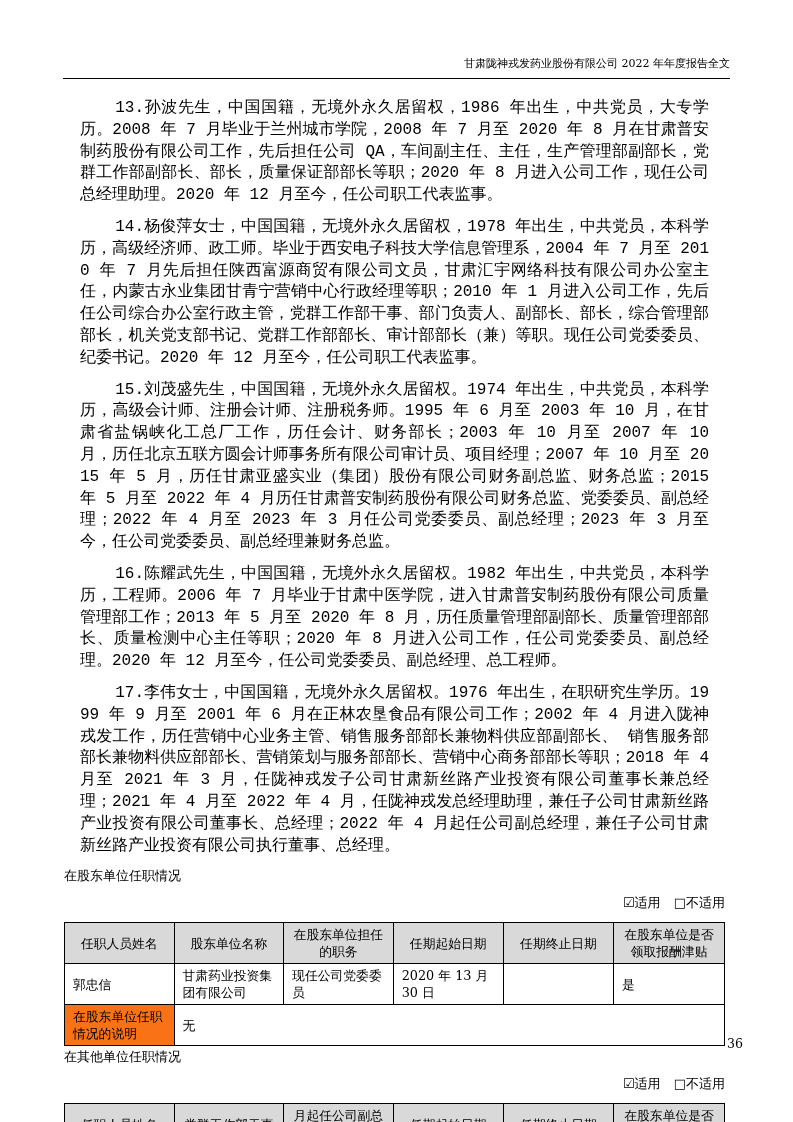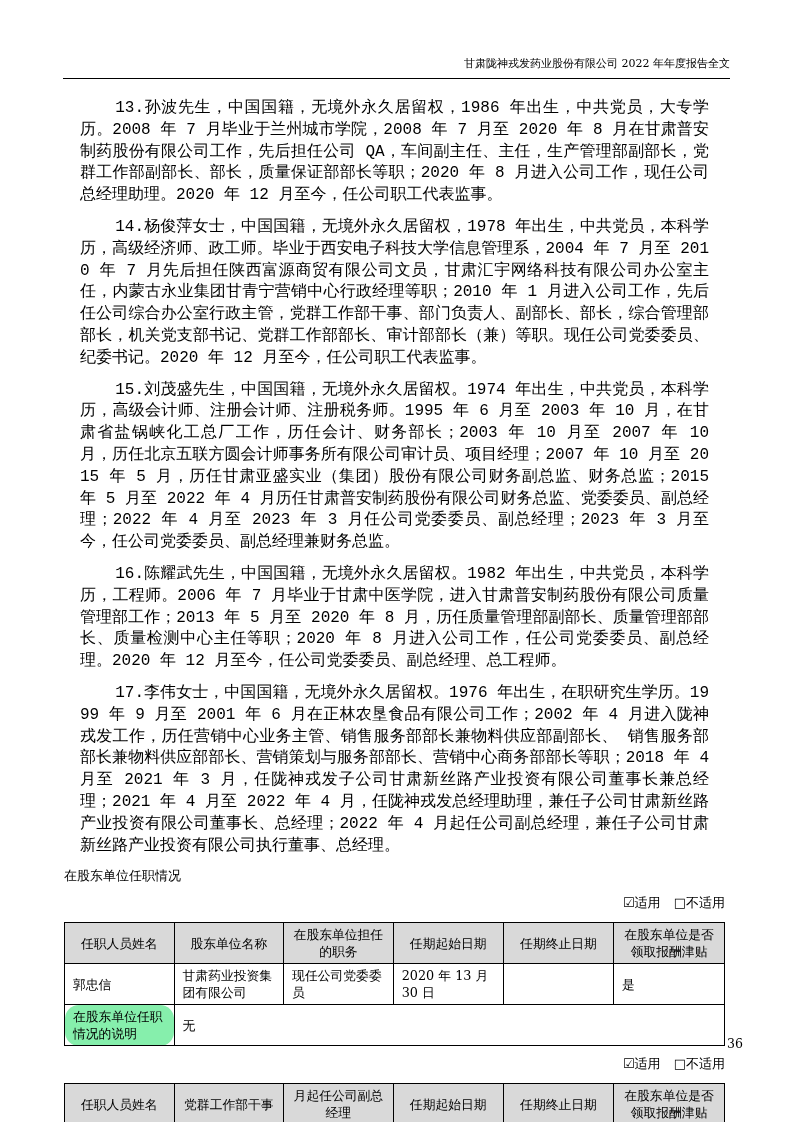--- a/index.html
+++ b/index.html
@@ -59,21 +59,21 @@
     line-height:17px;
     word-break:break-all;
   }
   table.doc-table th {
     background:#d9d9d9;
     font-weight:normal;
     text-align:center;
     height:40px;
   }
   table.doc-table td { text-align:left; height:37px; }
-  table.doc-table td.gray { background:#86efac;border-radius:14px; }
+  table.doc-table td.gray { background:#f97316; }
   .page-number {
     position:absolute;
     top:1036px; right:50px;
     font-size:12.5px;
   }
 </style>
 </head>
 <body>
 
 <div class="page">
@@ -125,20 +125,21 @@
           <td></td>
           <td>是</td>
         </tr>
         <tr>
           <td class="gray">在股东单位任职情况的说明</td>
           <td colspan="5">无</td>
         </tr>
       </tbody>
     </table>
 
+    <div class="section-title">在其他单位任职情况</div>
 
     <div class="checkbox-line">
       <span class="cb">☑</span><span>适用</span>
       <span class="cb second">□</span><span>不适用</span>
     </div>
 
     <table class="doc-table">
       <colgroup>
         <col style="width:16.6%">
           <col style="width:16.6%">

